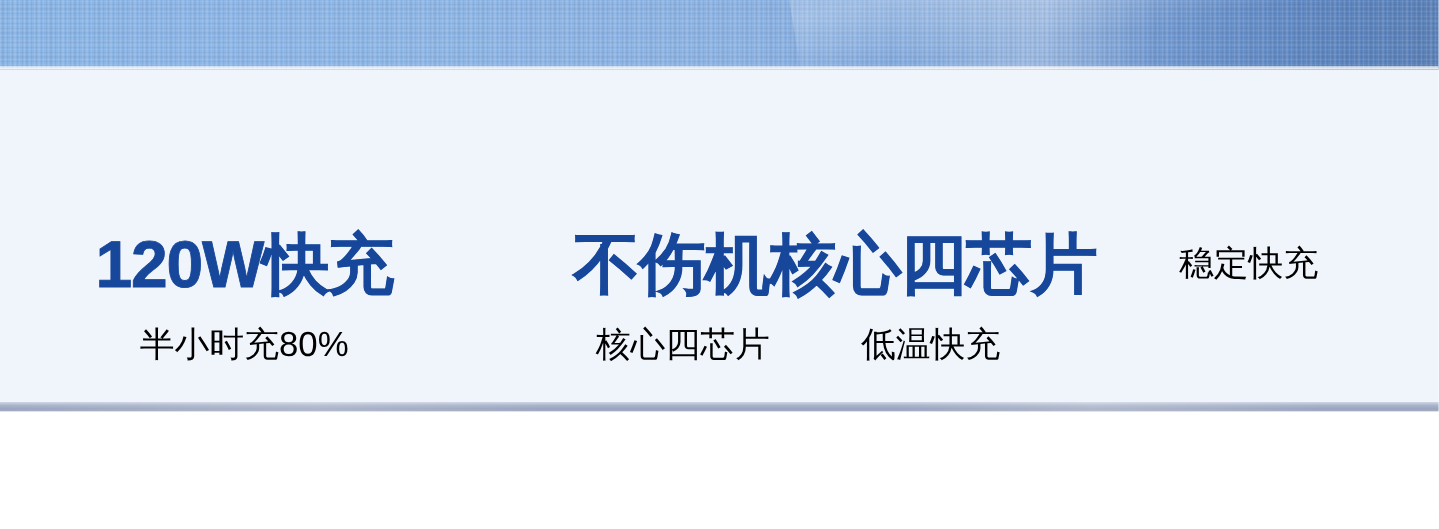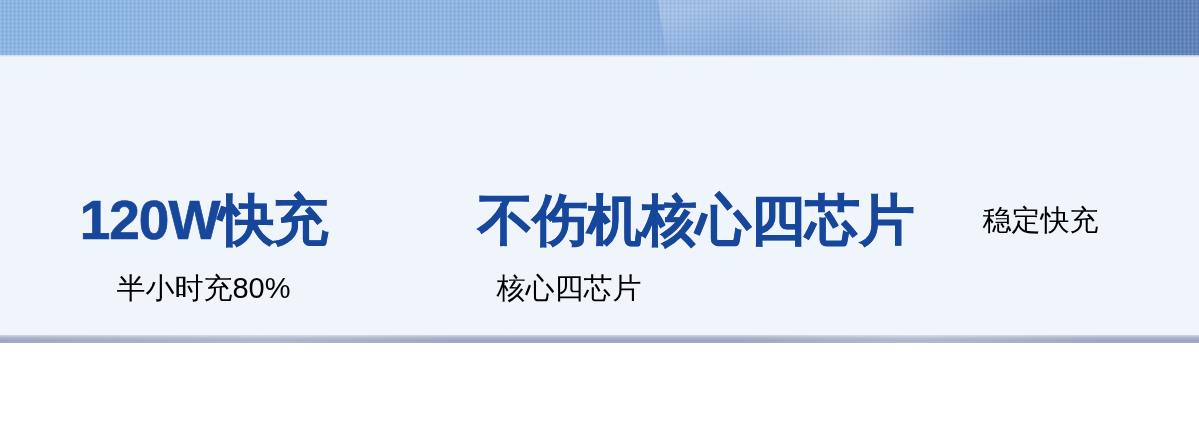--- a/index.html
+++ b/index.html
@@ -174,20 +174,21 @@
       <div class="feature-sub">半小时充80%</div>
     </div>
 
     <div class="feature feature-1">
       <div class="feature-headline">不伤机</div>
       <div class="feature-sub">核心四芯片</div>
     </div>
 
     <div class="feature feature-2">
       <div class="feature-headline">核心四芯片</div>
+      <div class="feature-sub">低温快充</div>
     </div>
 
     <div class="feature feature-3">
       <div class="feature-sub">稳定快充</div>
     </div>
 
   </div>
 
   <div id="bottom-strip">
     <div id="bottom-strip-sheen"></div>

